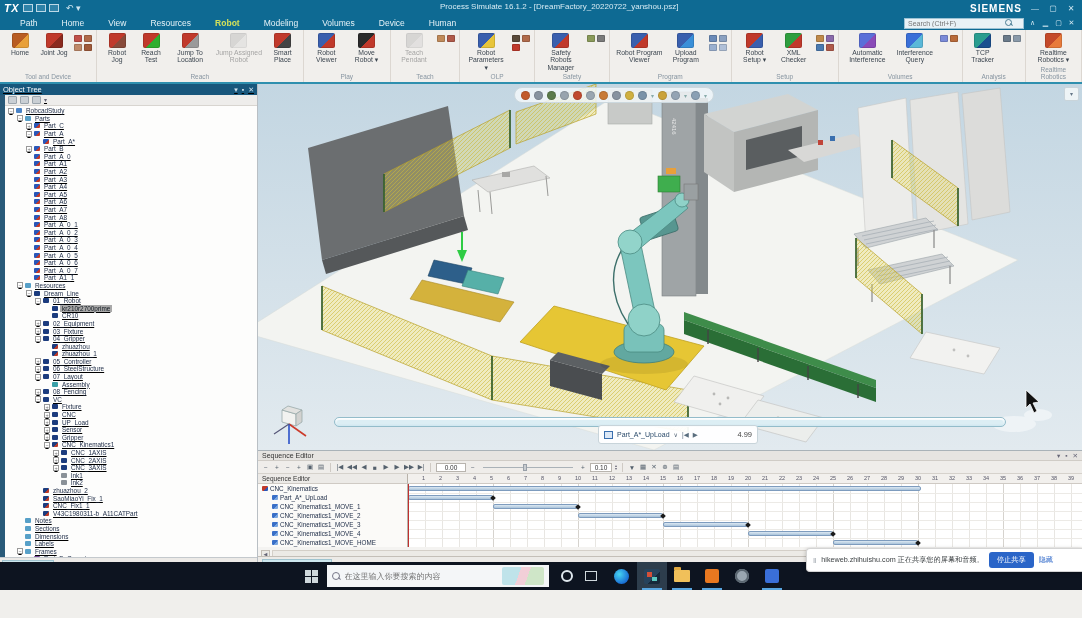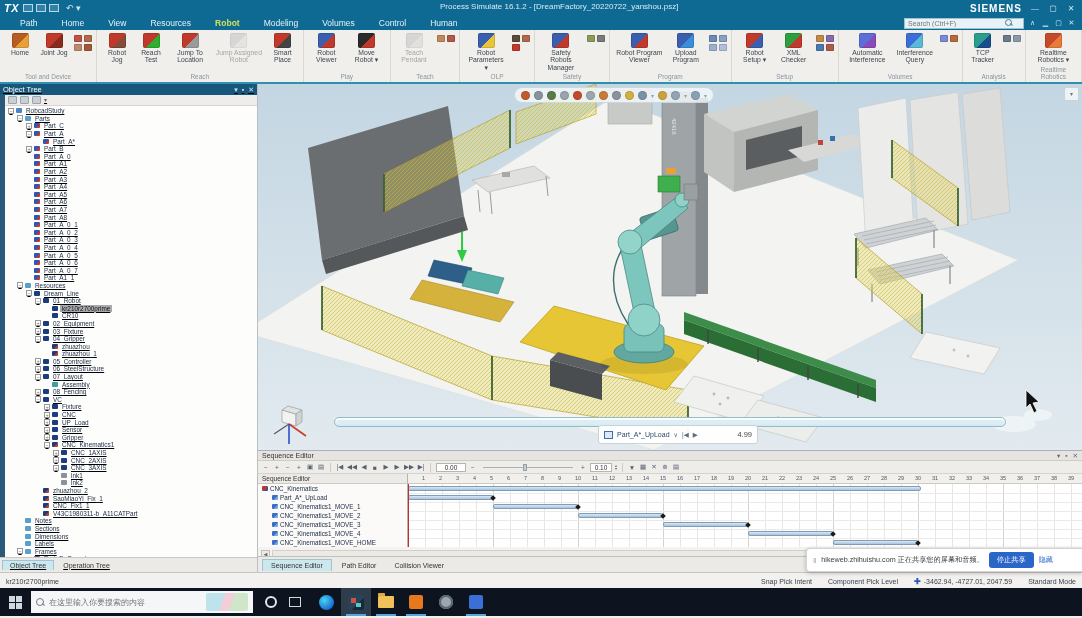--- a/index.html
+++ b/index.html
@@ -139,21 +139,21 @@
   .sb-btn { background:#2a65c8; color:#fff; font-size:7.2px; padding:3px 8px; border-radius:3px; }
   .sb-hide { color:#2a65c8; font-size:7.2px; }
 
   
   .statusbar { position:absolute; left:0; top:572px; width:1082px; height:18px; background:#f2f1ef; border-top:1px solid #c8c4be;
     display:flex; align-items:center; font-size:7px; color:#3a4248; padding:0 6px; }
   .st-right { margin-left:auto; display:flex; align-items:center; gap:16px; }
   .st-cross { color:#2a57b8; font-weight:bold; font-size:8px; margin-right:3px; }
 
   
-  .taskbar { position:absolute; left:0; top:588px; width:1082px; height:28px; background:#0d1420; display:flex; align-items:center; color:#e8eef2;}
+  .taskbar { position:absolute; left:0; top:562px; width:1082px; height:28px; background:#0d1420; display:flex; align-items:center; color:#e8eef2;justify-content:center;}
   .win-logo { width:13px; height:13px; margin:0 9px; display:grid; grid-template-columns:6px 6px; grid-gap:1px; }
   .win-logo div { background:#cfd8dc; }
   .tb-search { width:222px; height:22px; background:#f4f6f8; display:flex; align-items:center; padding:0 5px; gap:4px; }
   .tb-search input { border:none; outline:none; background:transparent; flex:1; font-size:8px; color:#555;
     font-family:"Liberation Sans",sans-serif;}
   .tb-search .thumb { width:42px; height:18px; border-radius:2px;
     background:linear-gradient(110deg,#bfe3ea 40%,#f2cfd8 40% 60%,#cfe6c8 60%); }
   .mag2 { position:relative; width:9px; height:9px; flex:0 0 9px;}
   .mag2::before { content:""; position:absolute; left:0; top:0; width:6px; height:6px; border:1px solid #778; border-radius:50%; }
   .mag2::after { content:""; position:absolute; left:6px; top:6px; width:3px; height:1px; background:#778; transform:rotate(45deg); }
@@ -207,21 +207,21 @@
 
   <div class="menubar">
     <div style="display:flex;">
         <div class="menu-item">Path</div>
         <div class="menu-item">Home</div>
         <div class="menu-item">View</div>
         <div class="menu-item">Resources</div>
         <div class="menu-item active">Robot</div>
         <div class="menu-item">Modeling</div>
         <div class="menu-item">Volumes</div>
-        <div class="menu-item">Control</div>
+        <div class="menu-item">Device</div>
         <div class="menu-item">Human</div>
       </div>
     <div class="menubar-right">
       <div class="search-box">
         <input placeholder="Search (Ctrl+F)" style="">
         <span class="mag"></span>
       </div>
       <span class="mdi-btn">∧</span>
       <span class="mdi-btn">▁</span>
       <span class="mdi-btn">▢</span>

